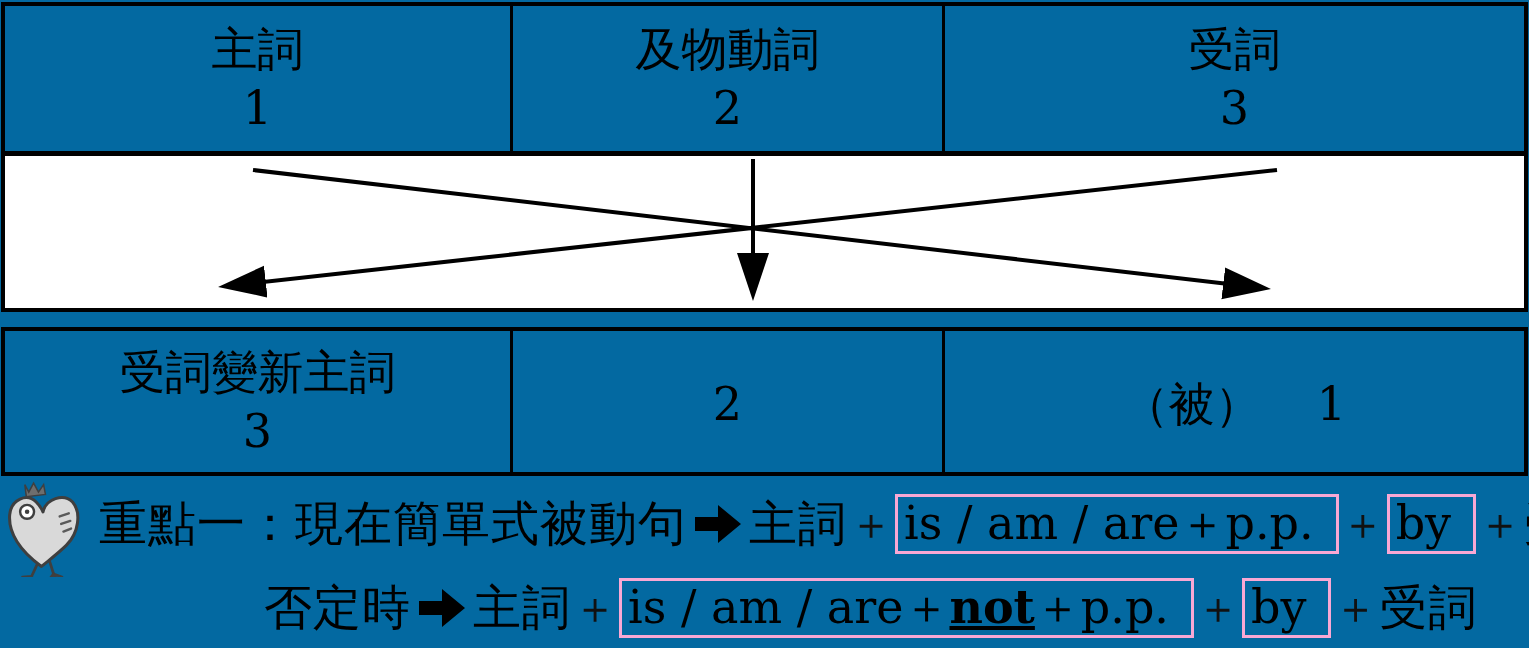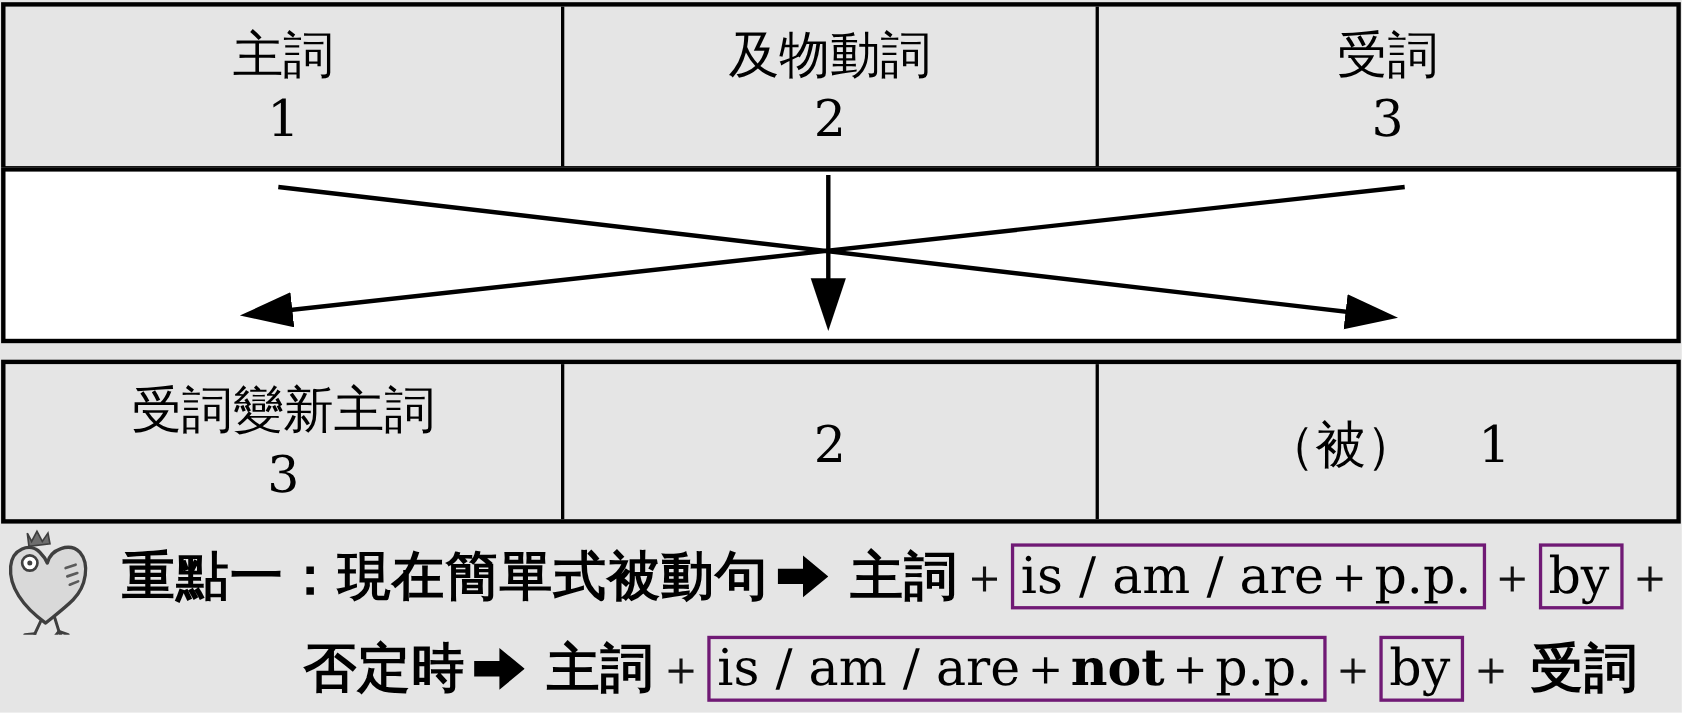--- a/index.html
+++ b/index.html
@@ -1,64 +1,64 @@
 <!DOCTYPE html>
 <html><head>
 <meta charset="utf-8">
 <style>
   * { margin:0; padding:0; box-sizing:border-box; }
   html,body { background:#fff; }
   .sheet {
-    position:relative; width:1529px; height:648px; background:#e5e5e5;
+    position:relative; width:1529px; height:648px; background:#0369a1;
     font-family:"DejaVu Serif","Liberation Serif",serif; color:#000; overflow:hidden;
   }
   
   .trow {
     position:absolute; left:1px; width:1527px;
     border:4px solid #000; display:flex;
   }
   .trow.r1 { top:2px;  height:153px; }
   .trow.r2 { top:327px; height:149px; }
   .cell {
     flex:0 0 auto; display:flex; flex-direction:column;
     align-items:center; justify-content:center;
   }
   .cell + .cell { border-left:3px solid #000; }
-  .c1 { width:505px; } .c2 { width:486px;justify-content:center; } .c3 { flex:1 1 auto; }
+  .c1 { width:505px; } .c2 { width:432px;justify-content:center; } .c3 { flex:1 1 auto; }
   .cell-label { font-size:46px; line-height:1.15; white-space:nowrap; }
   .cell-num   { font-size:46px; line-height:1.15; margin-top:6px; }
   .paren-line { display:flex; align-items:baseline; }
   .paren-line .gap { display:inline-block; width:56px; }
   
   .band {
     position:absolute; left:1px; top:152px; width:1527px; height:160px;
     border:4px solid #000; background:#fff;
   }
   .band svg { display:block; }
   
   .note-line {
     position:absolute; display:flex; align-items:center;
     white-space:nowrap; height:76px;
   }
   .nl1 { top:486px; left:99px; }
   .nl2 { top:570px; left:264px; }
   .cjk {
     font-family:"DejaVu Sans","Liberation Sans",sans-serif;
-    font-weight:bold; font-size:48px; letter-spacing:1px;margin-left:12px;
+    font-weight:normal; font-size:48px; letter-spacing:1px;
   }
   .eng { font-family:"DejaVu Serif","Liberation Serif",serif; font-size:46px; }
   .plus {
     font-family:"DejaVu Serif","Liberation Serif",serif; font-size:44px;
     font-weight:normal; margin:0 2px; color:#111;
   }
   .fbox {
-    border:3px solid #701a75; padding:1px 10px 3px 6px;
+    border:3px solid #f9a8d4; padding:1px 22px 3px 6px;
     display:inline-block; line-height:1.1;
   }
-  .b { font-weight:bold; }
+  .b { font-weight:bold;text-decoration:underline; }
   .arrow-ic { margin:0 8px; flex:0 0 auto; }
   .bird { position:absolute; left:2px; top:477px; }
 </style>
 </head>
 <body>
 
 <div class="sheet">
 
   <div class="trow r1">
     <div class="cell c1">

